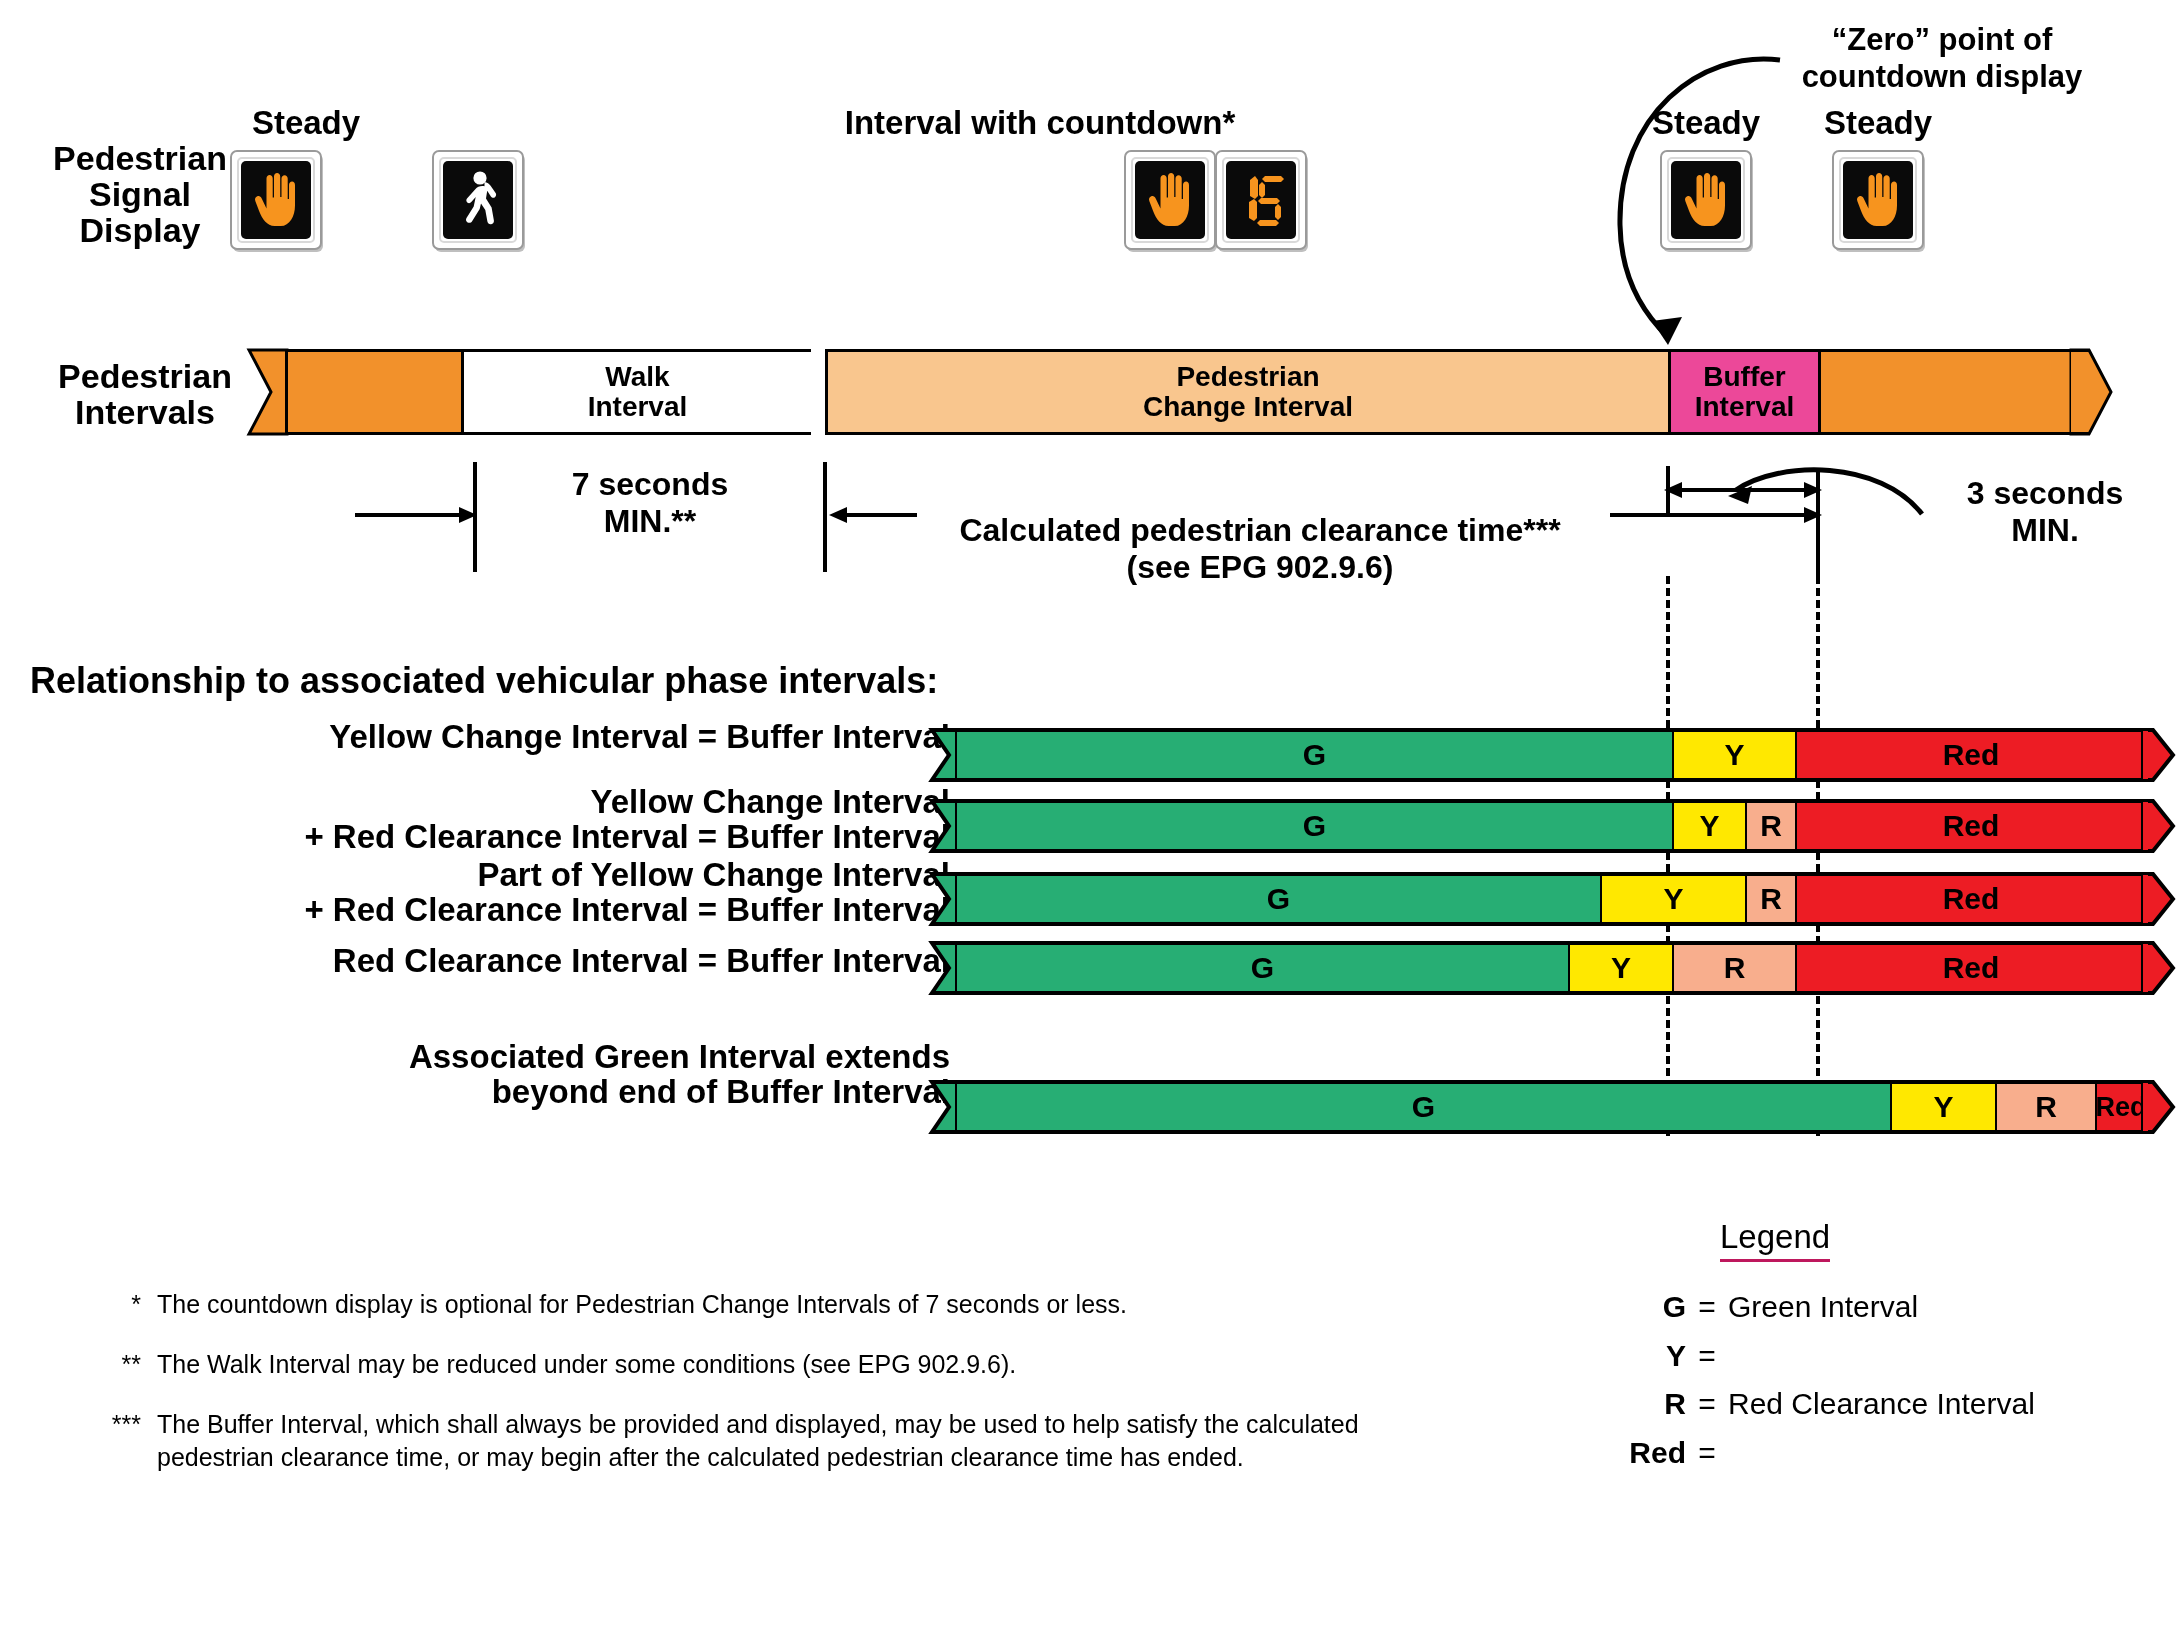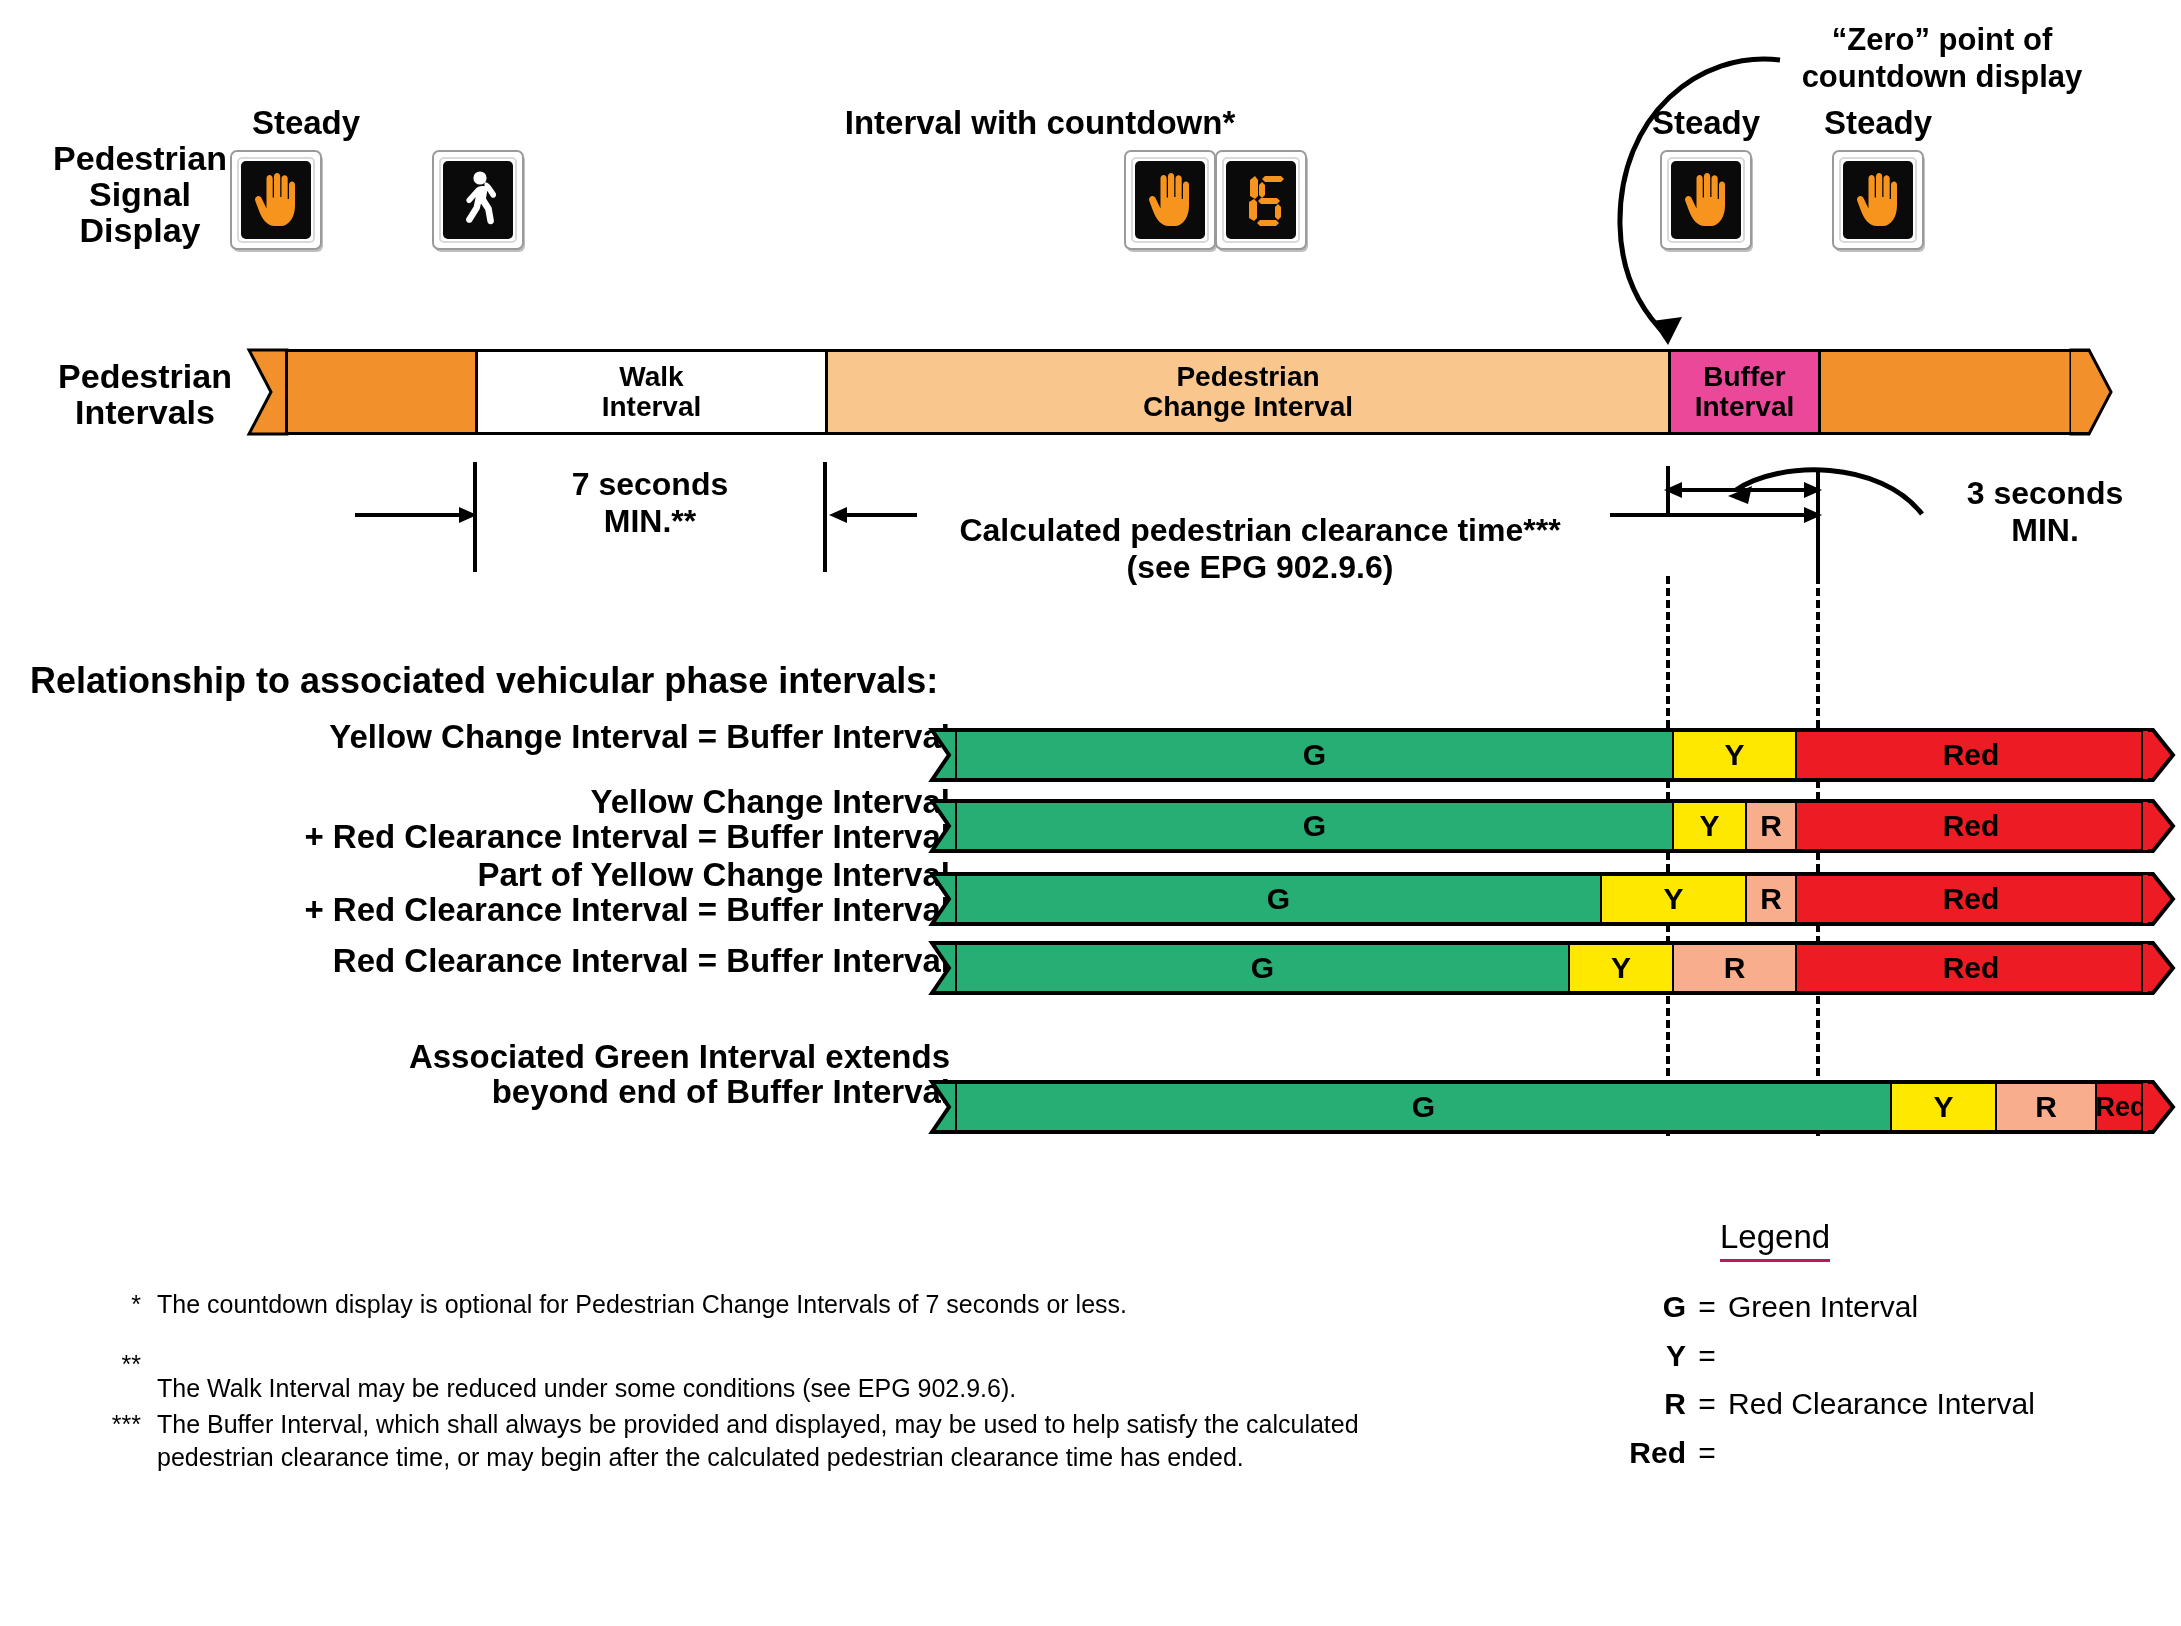--- a/index.html
+++ b/index.html
@@ -133,21 +133,21 @@
 </div>
 
 <div id="pedbar">
 
   <svg class="abs" style="left:-38px;top:0;width:42px;height:86px;overflow:visible;">
     <polygon points="40,1 2,1 24,43 2,85 40,85" fill="#F2912B" stroke="#000" stroke-width="3"></polygon>
   </svg>
 
   <div class="seg" style="left:0;width:190px;background:#F2912B;"></div>
 
-  <div class="seg" style="left:190px;width:350px;background:#FFFFFF;white-space:pre-line;">Walk
+  <div class="seg" style="left:176px;width:350px;background:#FFFFFF;white-space:pre-line;">Walk
 Interval</div>
 
   <div class="seg" style="left:540px;width:843px;background:#F9C68E;white-space:pre-line;">Pedestrian
 Change Interval</div>
 
   <div class="seg" style="left:1383px;width:150px;background:#ec4899;white-space:pre-line;">Buffer
 Interval</div>
 
   <div class="seg" style="left:1533px;width:255px;background:#F2912B;"></div>
 
@@ -276,21 +276,21 @@
     <rect x="0" y="3" width="5" height="48" fill="#ED1C24"></rect>
   </svg>
 </div>
 
 <div class="abs" style="left:95px;top:1288px;width:1380px;">
   <span class="abs note" style="left:0;top:0;width:46px;text-align:right;">*</span>
   <span class="abs note" style="left:62px;top:0;width:1320px;">The countdown display is optional for Pedestrian Change Intervals of 7 seconds or less.</span>
 </div>
 <div class="abs" style="left:95px;top:1348px;width:1380px;">
   <span class="abs note" style="left:0;top:0;width:46px;text-align:right;">**</span>
-  <span class="abs note" style="left:62px;top:0;width:1320px;margin-top:24px;">The Walk Interval may be reduced under some conditions (see EPG 902.9.6).</span>
+  <span class="abs note" style="left:62px;top:0;width:1320px;">The Walk Interval may be reduced under some conditions (see EPG 902.9.6).</span>
 </div>
 <div class="abs" style="left:95px;top:1408px;width:1380px;">
   <span class="abs note" style="left:0;top:0;width:46px;text-align:right;">***</span>
   <span class="abs note" style="left:62px;top:0;width:1250px;">The Buffer Interval, which shall always be provided and displayed, may be used to help satisfy the calculated pedestrian clearance time, or may begin after the calculated pedestrian clearance time has ended.</span>
 </div>
 
 <div class="abs" style="left:1720px;top:1218px;font-size:33px;border-bottom:3px solid #be185d;padding-bottom:3px;">Legend</div>
 
 <div class="abs" style="left:1590px;top:1290px;width:560px;">
   <div class="legrow">

